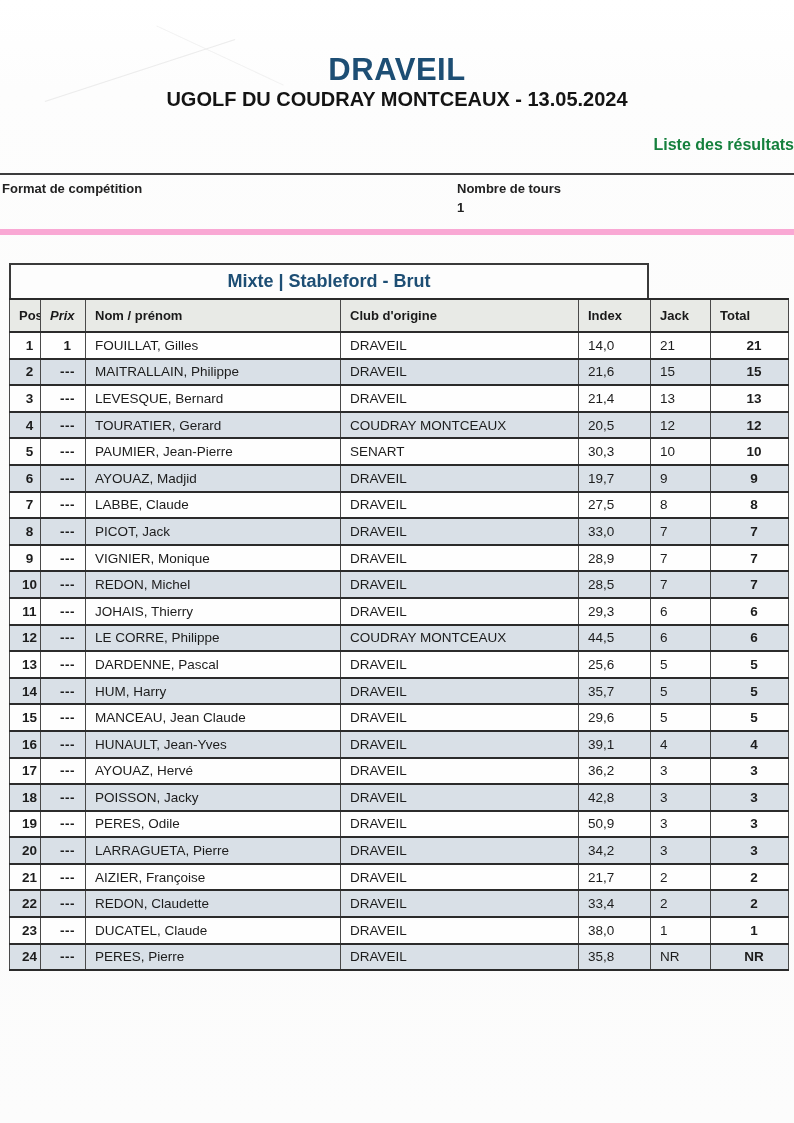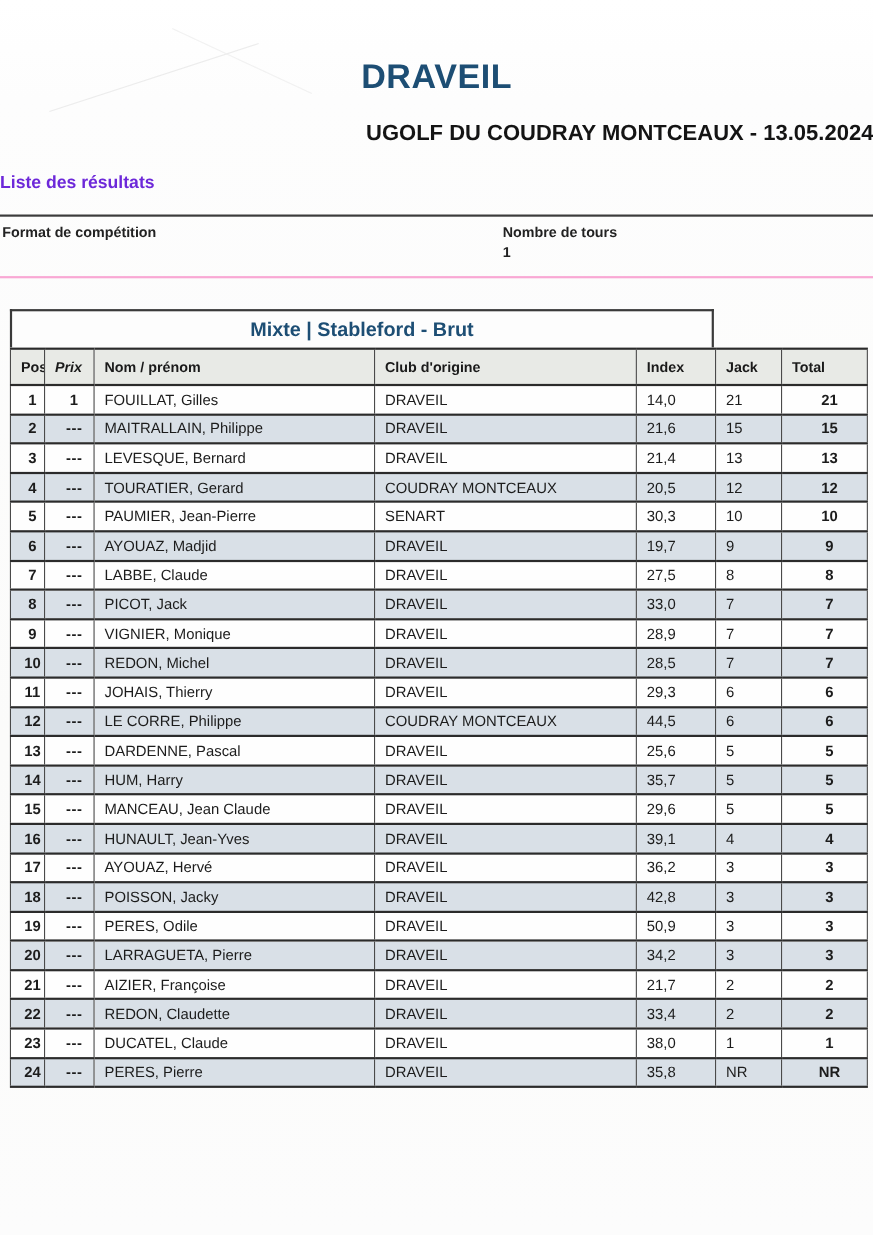--- a/index.html
+++ b/index.html
@@ -22,37 +22,36 @@
     background: #ededed; transform: rotate(25deg); opacity: .8;
   }
   .page-title {
     text-align: center;
     margin-top: 52px;
     font-size: 31px;
     font-weight: bold;
     letter-spacing: 0.5px;
   }
   .page-subtitle {
+    text-align: center;
+    font-size: 20px;
+    font-weight: bold;
+    color: #141414;
+  }
+  .page-subheading {
     text-align: right;
-    margin-top: 22px;
-    font-size: 20px;
-    font-weight: bold;
-    color: #141414;
-  }
-  .page-subheading {
-    text-align: left;
     margin-top: 25px;
     font-size: 16px;
     font-weight: bold;
-    color: #6d28d9;
+    color: #15803d;
   }
   .meta-section {
     margin-top: 19px;
     border-top: 2px solid #3c3c3c;
-    border-bottom: 2px solid #f9a8d4;
+    border-bottom: 6px solid #f9a8d4;
     padding: 6px 0 14px 2px;
     display: flex;
   }
   .meta-block { }
   .meta-block.left { width: 455px; }
   .meta-label { font-size: 13px; font-weight: bold; color: #222; }
   .meta-value { font-size: 13px; font-weight: bold; color: #222; margin-top: 4px; }
   .section-banner {
     margin: 28px auto 0 9px;
     width: 640px;

